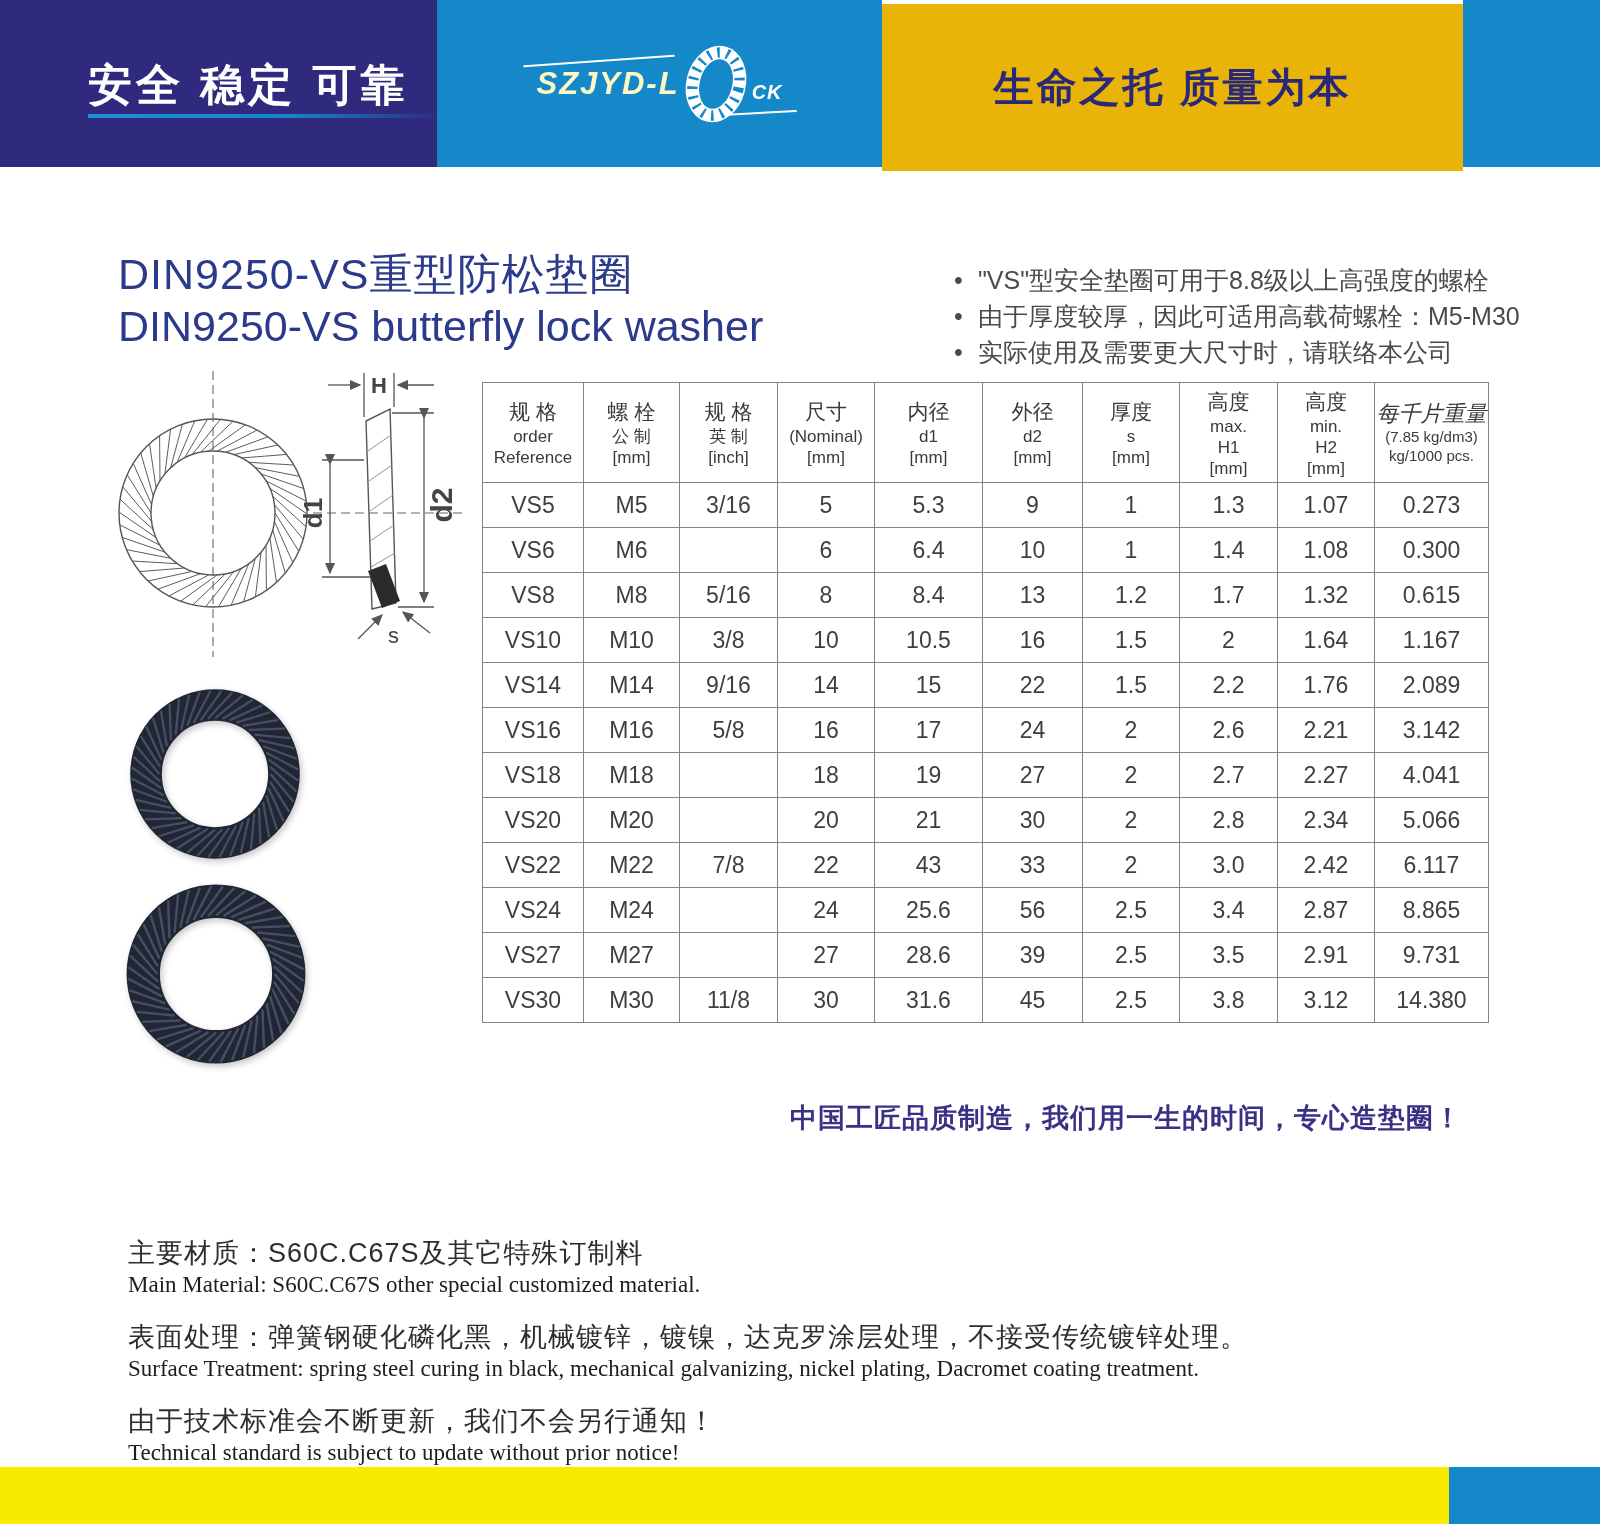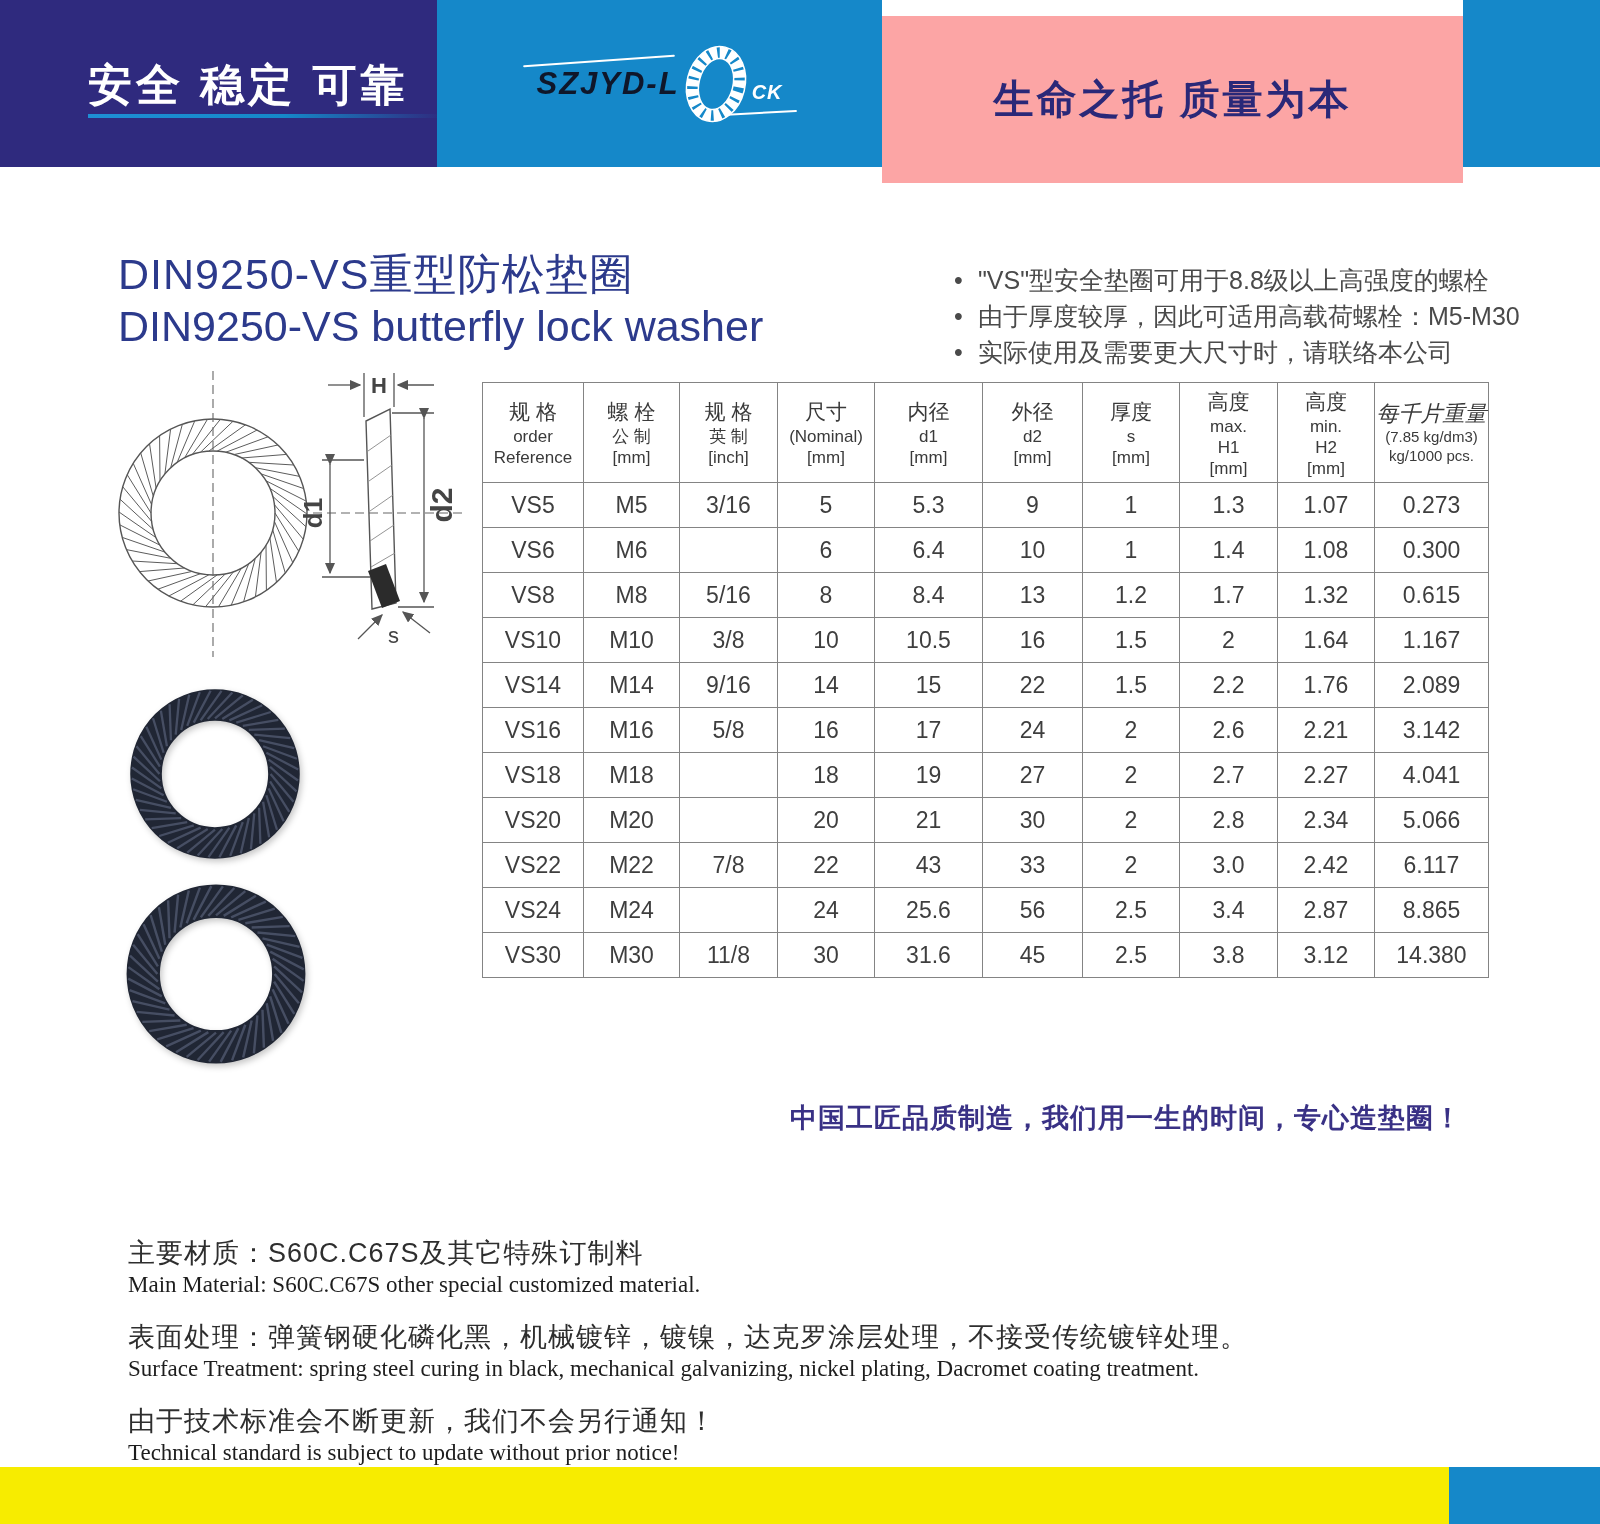--- a/index.html
+++ b/index.html
@@ -8,28 +8,28 @@
 
   
   .hdr-dark{position:absolute;left:0;top:0;width:437px;height:167px;background:#2F2A7E;}
   .hdr-slogan-left{position:absolute;left:88px;top:56px;font-size:44px;font-weight:bold;
         color:#ffffff;letter-spacing:4px;white-space:nowrap;}
   .hdr-underline{position:absolute;left:88px;top:114px;width:356px;height:4px;
         background:linear-gradient(to right,#1E8FD5 0%,#1588C9 55%,rgba(21,136,201,0) 100%);}
   .hdr-blue{position:absolute;left:437px;top:0;width:445px;height:167px;background:#1588C9;}
   .logo-wrap{position:absolute;left:0;top:0;width:445px;height:167px;display:flex;
         align-items:center;justify-content:center;}
-  .logo-prefix{font-size:31px;font-weight:bold;font-style:italic;color:#0f172a;letter-spacing:2px;}
+  .logo-prefix{font-size:31px;font-weight:bold;font-style:italic;color:#fef9c3;letter-spacing:2px;}
   .logo-suffix{font-size:20px;font-weight:bold;font-style:italic;color:#fff;letter-spacing:1px;
         align-self:center;margin-top:18px;}
   .logo-ring{margin:0 1px;}
   .swoosh{position:absolute;background:#ffffff;height:2px;border-radius:1px;}
   .swoosh-top{left:86px;top:60px;width:152px;transform:rotate(-4deg);}
   .swoosh-bottom{left:284px;top:112px;width:76px;transform:rotate(-3deg);}
-  .hdr-yellow{position:absolute;left:882px;top:16px;width:581px;height:167px;background:#fca5a5;
+  .hdr-yellow{position:absolute;left:882px;top:4px;width:581px;height:167px;background:#eab308;
         display:flex;align-items:center;justify-content:center;}
   .hdr-slogan-right{font-size:40px;font-weight:bold;color:#2A2878;letter-spacing:3px;white-space:nowrap;}
   .hdr-blue-right{position:absolute;left:1463px;top:0;width:137px;height:167px;background:#1588C9;}
 
   
   .title-block{position:absolute;left:118px;top:248px;color:#2C3A8C;font-weight:normal;line-height:1.22;}
   .title-zh{font-size:43px;letter-spacing:1px;}
   .title-en{font-size:43px;}
   .bullets{position:absolute;left:952px;top:262px;width:580px;margin:0;padding:0;list-style:none;
         color:#4a4a4a;font-size:25px;line-height:36px;}
@@ -493,20 +493,32 @@
           <td></td>
           <td>24</td>
           <td>25.6</td>
           <td>56</td>
           <td>2.5</td>
           <td>3.4</td>
           <td>2.87</td>
           <td>8.865</td>
         </tr>
         <tr>
+          <td>VS27</td>
+          <td>M27</td>
+          <td></td>
+          <td>27</td>
+          <td>28.6</td>
+          <td>39</td>
+          <td>2.5</td>
+          <td>3.5</td>
+          <td>2.91</td>
+          <td>9.731</td>
+        </tr>
+        <tr>
           <td>VS30</td>
           <td>M30</td>
           <td>11/8</td>
           <td>30</td>
           <td>31.6</td>
           <td>45</td>
           <td>2.5</td>
           <td>3.8</td>
           <td>3.12</td>
           <td>14.380</td>

